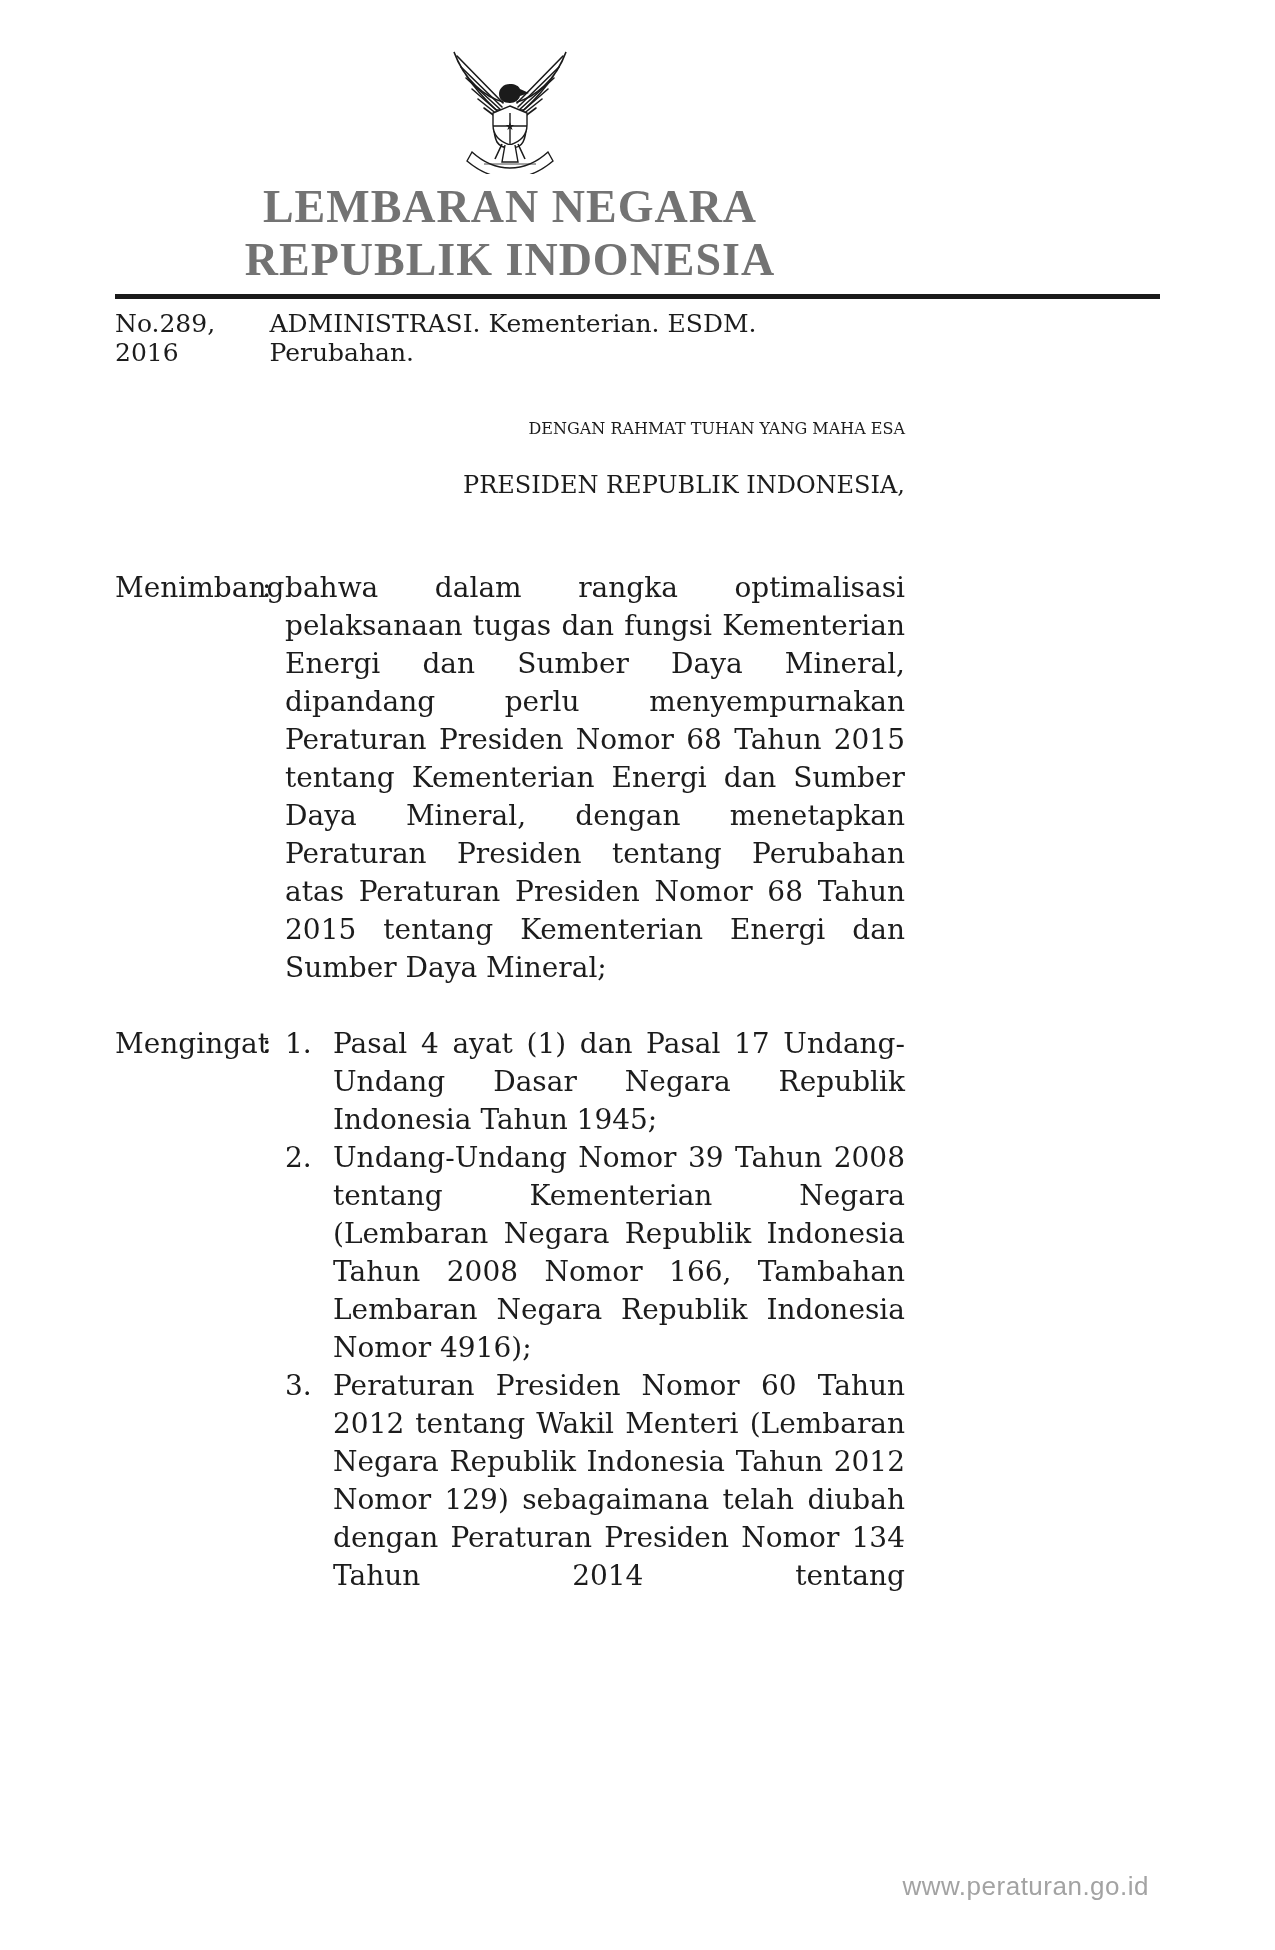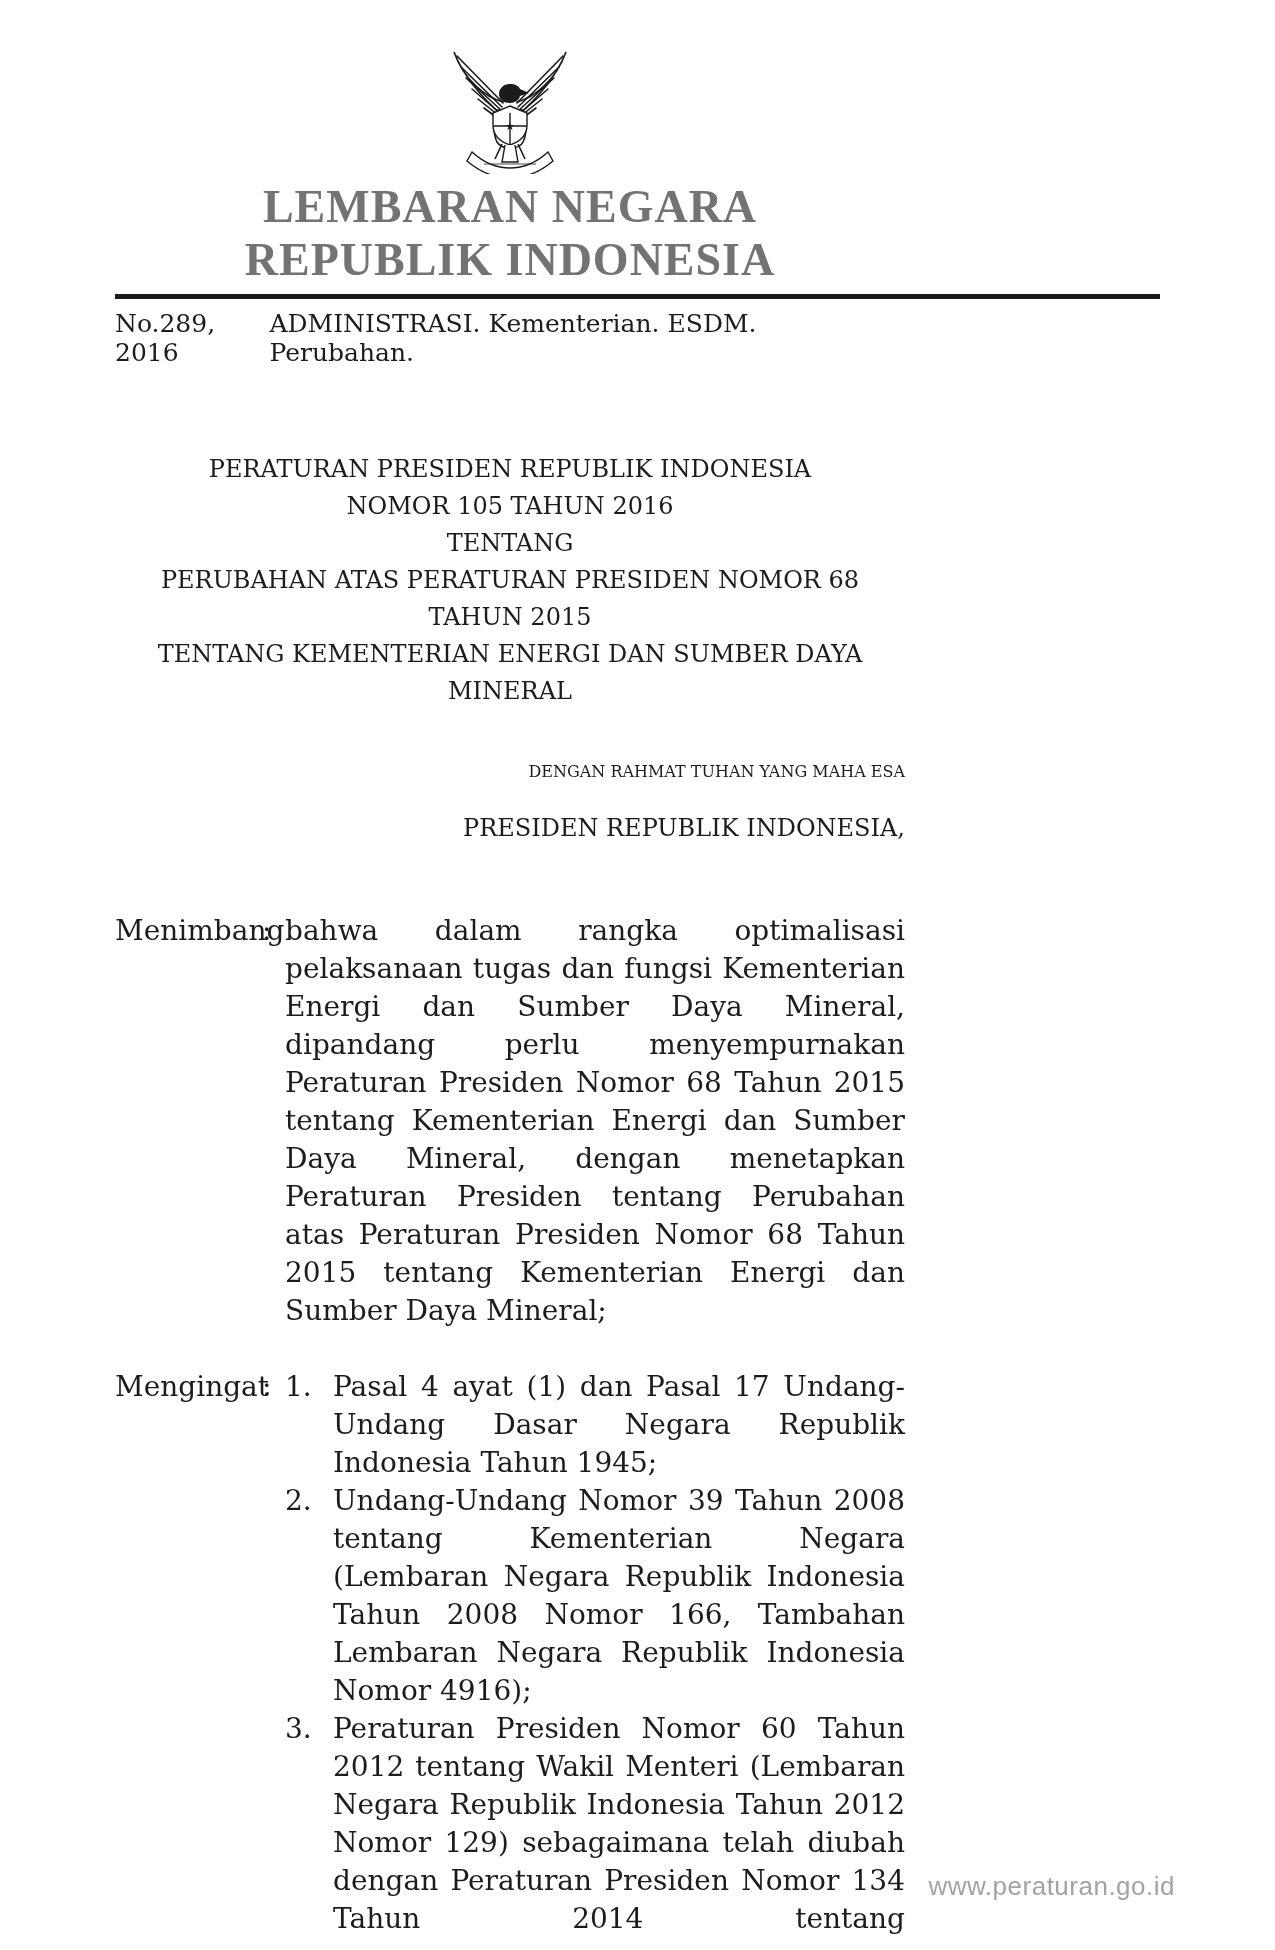--- a/index.html
+++ b/index.html
@@ -68,21 +68,21 @@
   .legal-item {
     display:grid;
     grid-template-columns:48px 1fr;
     align-items:start;
   }
   .legal-item .item-text { text-align:justify; }
   .legal-item.last-justified .item-text { text-align-last:justify; }
 
   .footer-url {
     position:absolute;
-    right:100px; bottom:48px;
+    right:126px; bottom:48px;
     font-family:"Liberation Sans", sans-serif;
     font-size:26px;
     color:#a3a3a3;
     letter-spacing:0.5px;
   }
 </style>
 </head>
 <body>
 
 <div class="page">
@@ -135,27 +135,20 @@
     </div>
     <div class="rule"></div>
     <div class="issue-row">
       <span class="issue-number">No.289, 2016</span>
       <span class="issue-subject">ADMINISTRASI. Kementerian. ESDM. Perubahan.</span>
     </div>
   </header>
 
   <main class="content">
 
-    <div class="doc-heading">
-      <div>PERATURAN PRESIDEN REPUBLIK INDONESIA</div>
-      <div>NOMOR 105 TAHUN 2016</div>
-      <div>TENTANG</div>
-      <div>PERUBAHAN ATAS PERATURAN PRESIDEN NOMOR 68 TAHUN 2015</div>
-      <div>TENTANG KEMENTERIAN ENERGI DAN SUMBER DAYA MINERAL</div>
-    </div>
 
     <div class="invocation">DENGAN RAHMAT TUHAN YANG MAHA ESA</div>
     <div class="issuer">PRESIDEN REPUBLIK INDONESIA,</div>
 
     <section class="clause menimbang">
       <div class="clause-label">Menimbang</div>
       <div class="clause-colon">:</div>
       <div class="clause-body">bahwa dalam rangka optimalisasi pelaksanaan tugas dan fungsi Kementerian Energi dan Sumber Daya Mineral, dipandang perlu menyempurnakan Peraturan Presiden Nomor 68 Tahun 2015 tentang Kementerian Energi dan Sumber Daya Mineral, dengan menetapkan Peraturan Presiden tentang Perubahan atas Peraturan Presiden Nomor 68 Tahun 2015 tentang Kementerian Energi dan Sumber Daya Mineral;</div>
     </section>
 

